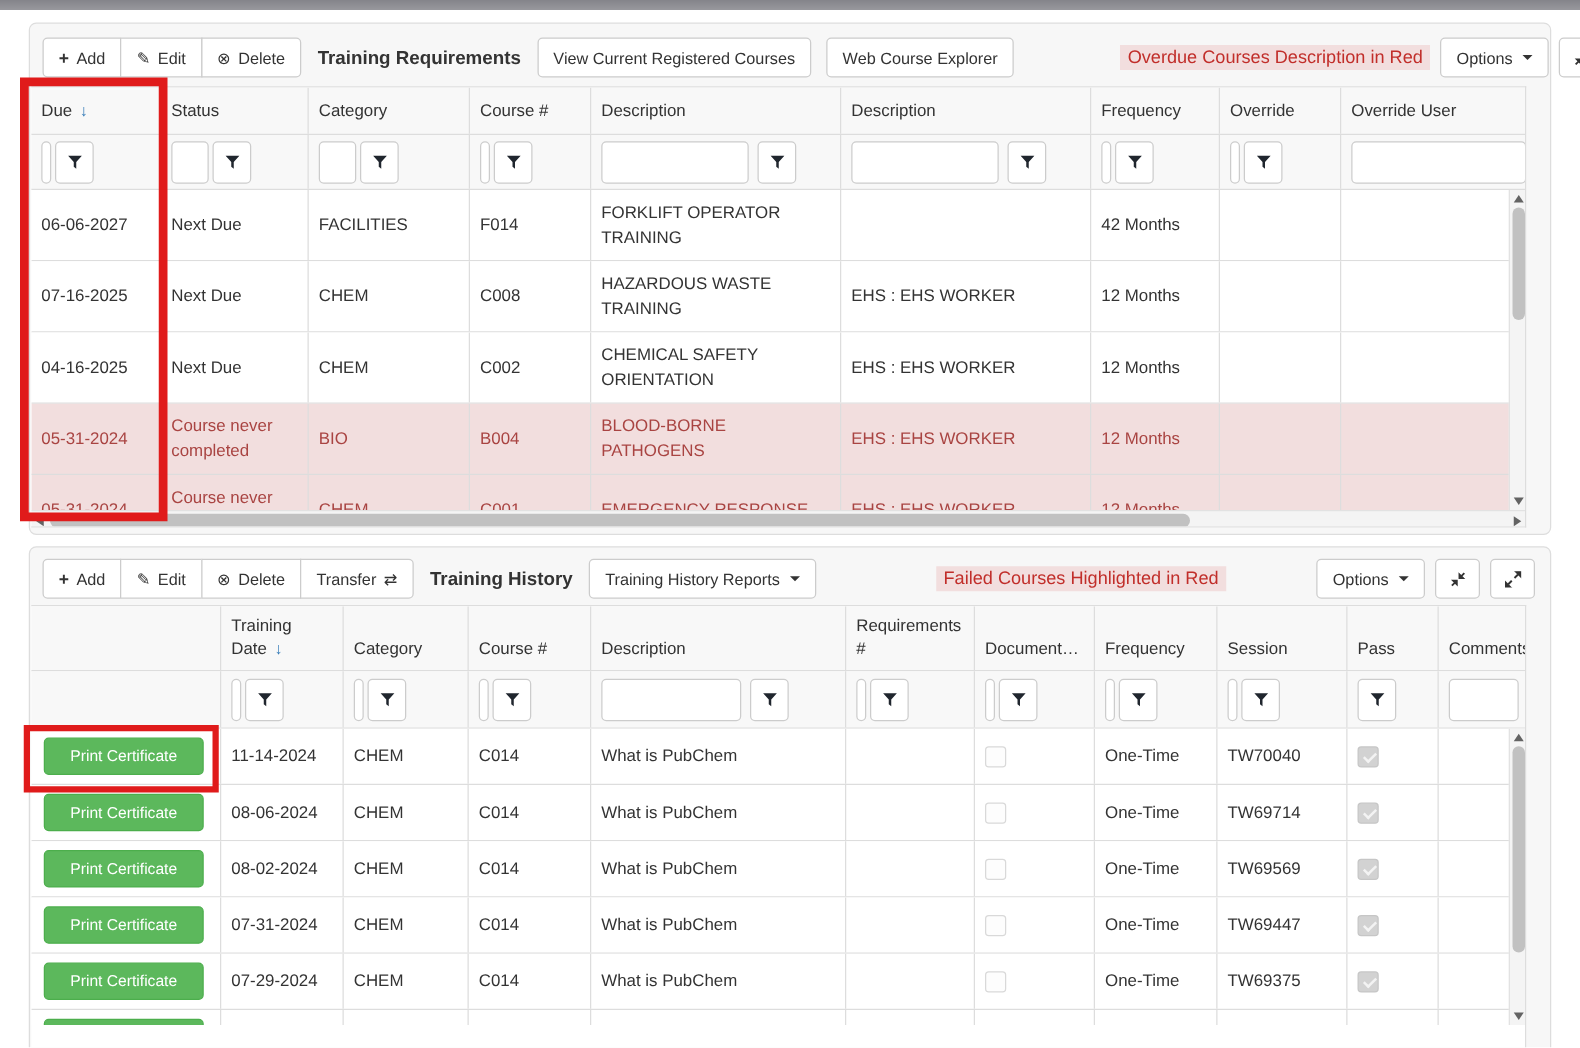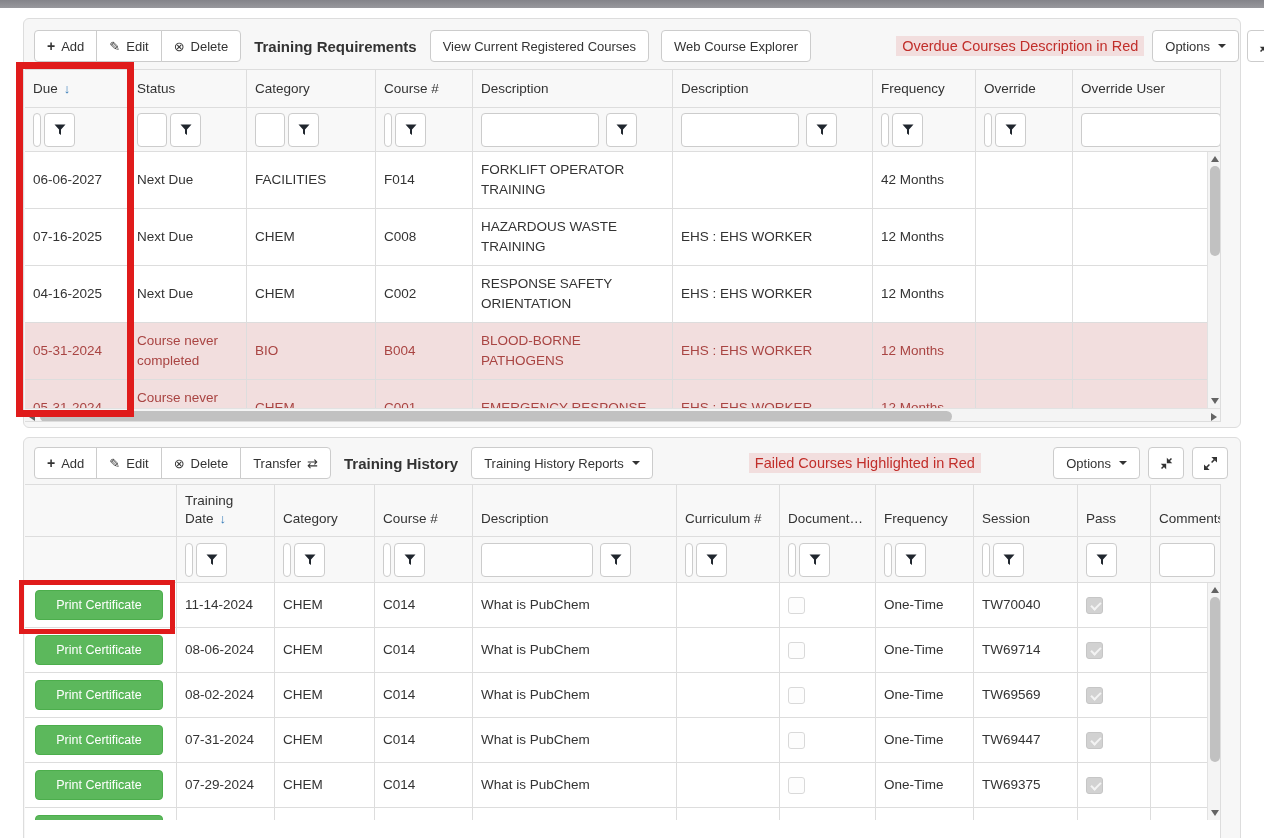--- a/index.html
+++ b/index.html
@@ -283,21 +283,21 @@
           <div class="cell t1c5">EHS : EHS WORKER</div>
           <div class="cell t1c6">12 Months</div>
           <div class="cell t1c7"></div>
           <div class="cell t1c8"></div>
         </div>
         <div class="row drow">
           <div class="cell t1c0">04-16-2025</div>
           <div class="cell t1c1">Next Due</div>
           <div class="cell t1c2">CHEM</div>
           <div class="cell t1c3">C002</div>
-          <div class="cell t1c4">RESPONSE SAFETY ORIENTATION</div>
+          <div class="cell t1c4">CHEMICAL SAFETY ORIENTATION</div>
           <div class="cell t1c5">EHS : EHS WORKER</div>
           <div class="cell t1c6">12 Months</div>
           <div class="cell t1c7"></div>
           <div class="cell t1c8"></div>
         </div>
         <div class="row drow overdue">
           <div class="cell t1c0">05-31-2024</div>
           <div class="cell t1c1">Course never completed</div>
           <div class="cell t1c2">BIO</div>
           <div class="cell t1c3">B004</div>
@@ -399,21 +399,21 @@
         <div class="cell t2c2">
             <span>Category</span>
           </div>
         <div class="cell t2c3">
             <span>Course #</span>
           </div>
         <div class="cell t2c4">
             <span>Description</span>
           </div>
         <div class="cell t2c5">
-            <span>Curriculum #</span>
+            <span>Requirements #</span>
           </div>
         <div class="cell t2c6">
             <span>Document…</span>
           </div>
         <div class="cell t2c7">
             <span>Frequency</span>
           </div>
         <div class="cell t2c8">
             <span>Session</span>
           </div>

